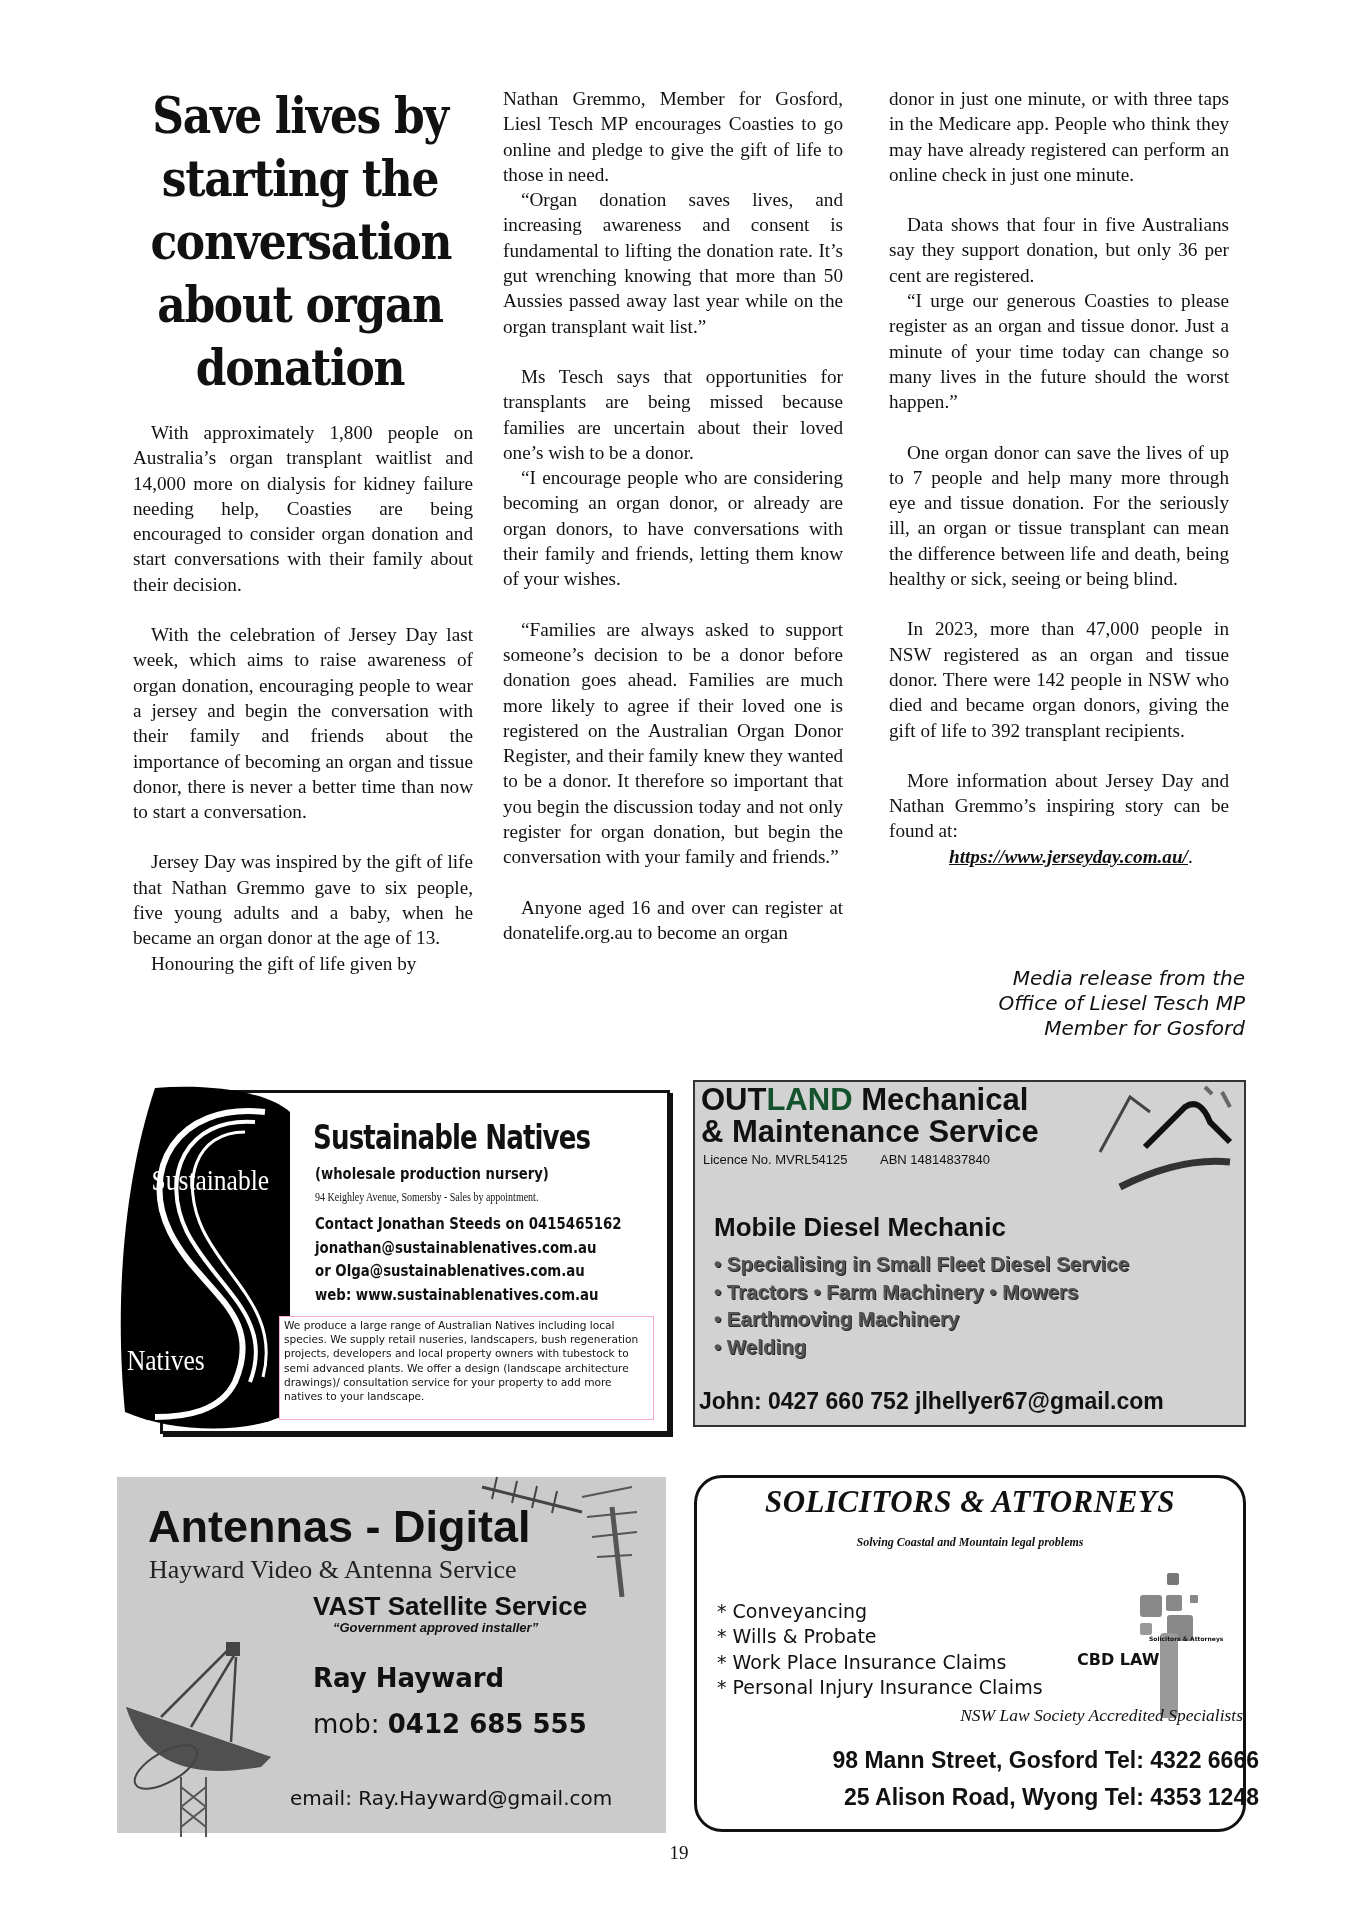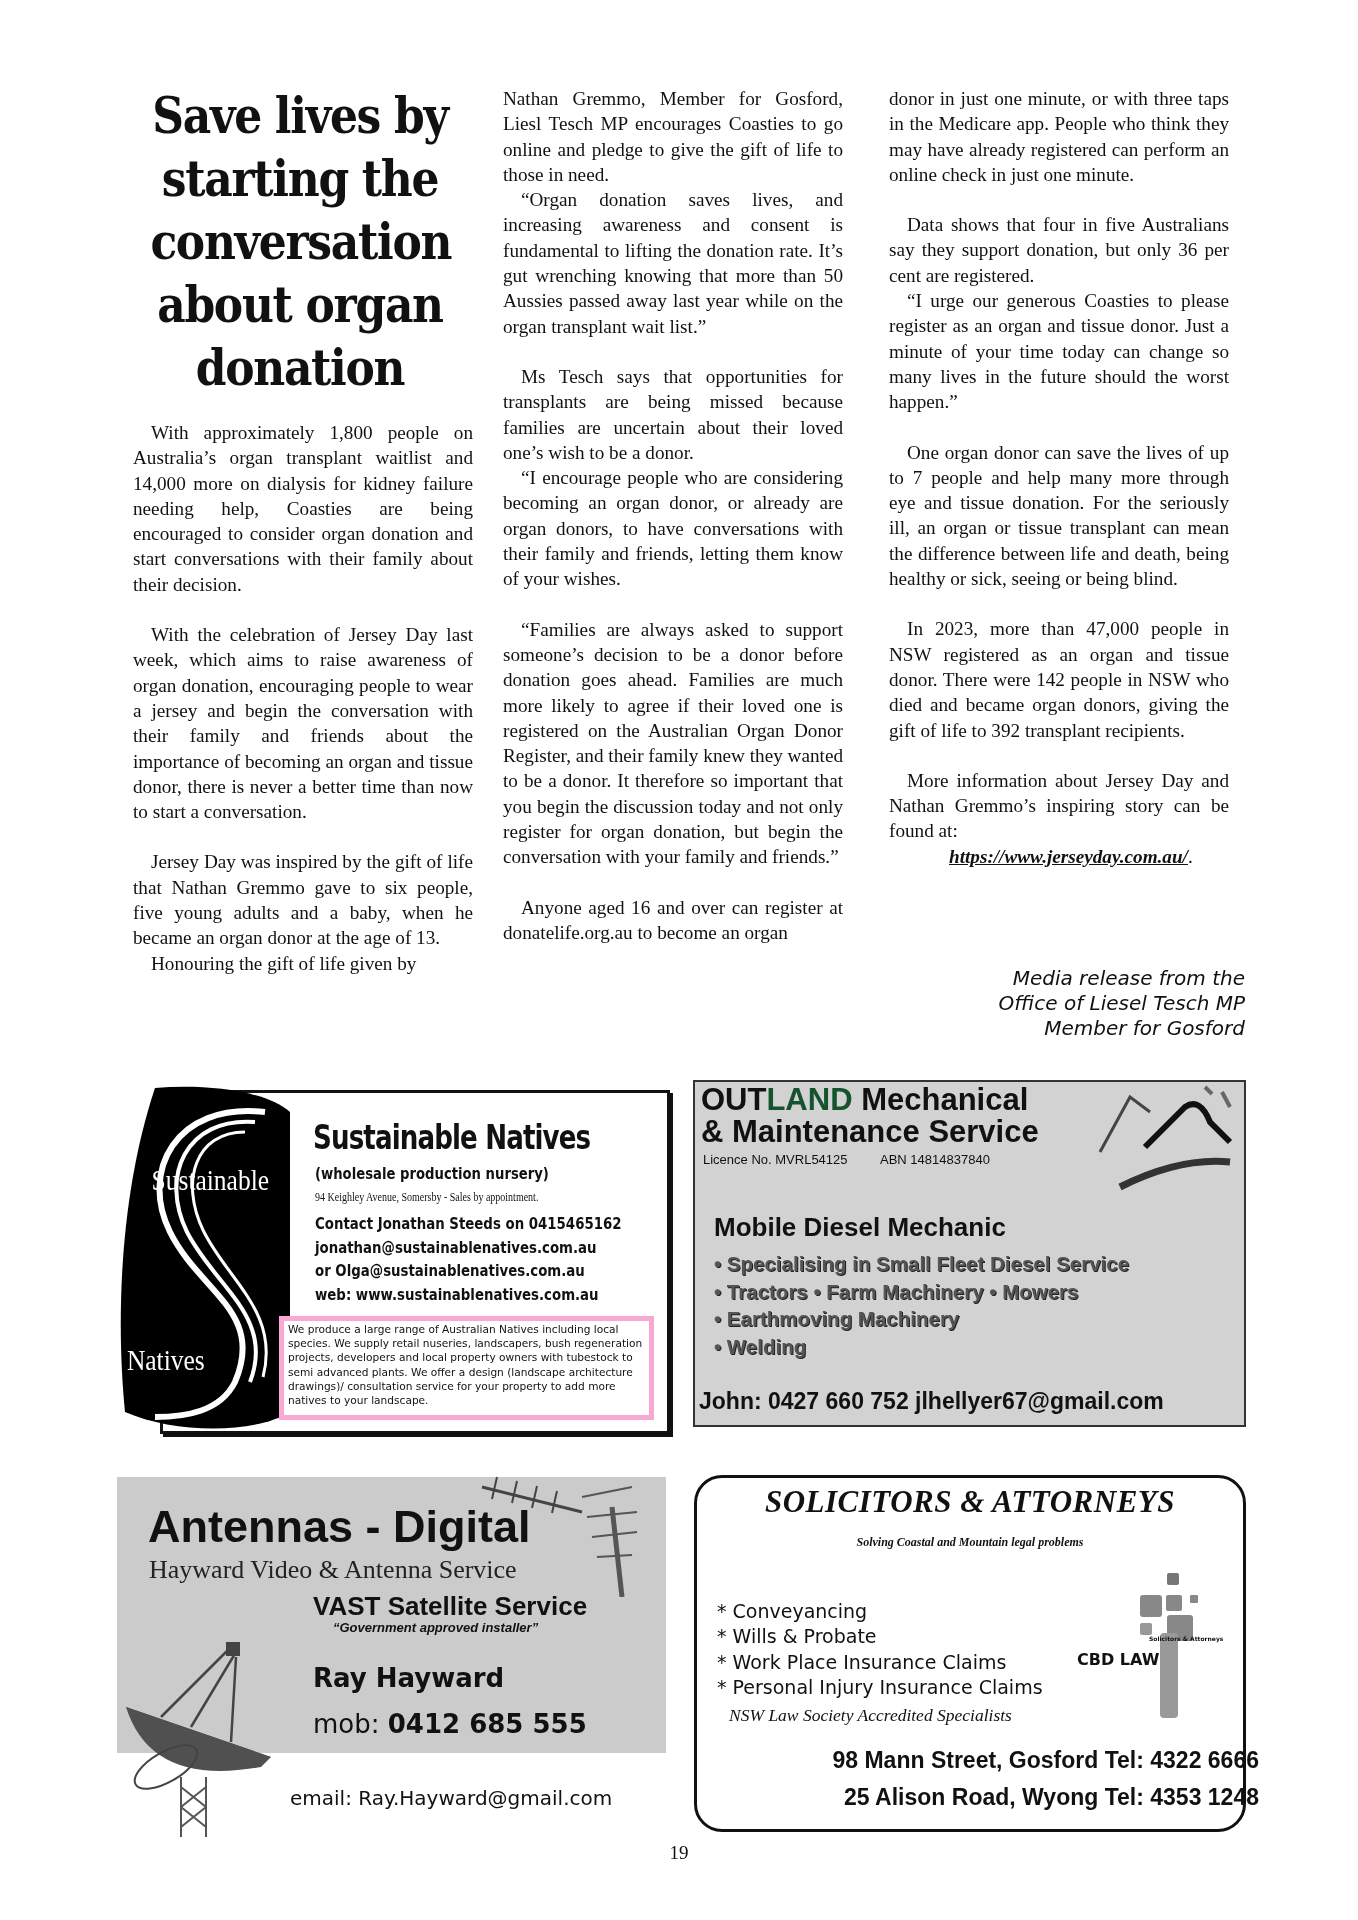--- a/index.html
+++ b/index.html
@@ -16,53 +16,53 @@
   .pagenum{position:absolute;left:0;width:1358px;top:1842px;text-align:center;font-size:19px;}
 
   
   .ad-sn{position:absolute;left:115px;top:1082px;width:553px;height:352px;}
   .sn-box{position:absolute;left:45px;top:8px;width:504px;height:338px;border:3px solid #111;box-shadow:3px 3px 0 #111;background:#fff;}
   .sn-logo{position:absolute;left:0;top:0;width:180px;height:350px;}
   .sn-title{position:absolute;left:198px;top:36px;font-family:"DejaVu Sans Condensed","DejaVu Sans",sans-serif;font-weight:bold;font-size:33px;letter-spacing:-1px;transform:scaleX(0.88);transform-origin:left;white-space:nowrap;}
   .sn-sub{position:absolute;left:200px;top:83px;font-family:"DejaVu Sans",sans-serif;font-weight:bold;font-size:15px;transform:scaleX(0.88);transform-origin:left;white-space:nowrap;}
   .sn-addr{position:absolute;left:200px;top:108px;font-family:"Liberation Serif",serif;font-size:12.5px;transform:scaleX(0.8);transform-origin:left;white-space:nowrap;}
   .sn-line{position:absolute;left:200px;font-family:"DejaVu Sans",sans-serif;font-weight:bold;font-size:15.5px;transform:scaleX(0.86);transform-origin:left;white-space:nowrap;}
-  .sn-desc{position:absolute;left:164px;top:234px;width:375px;height:104px;border:5px solid #f9a8d4;font-family:"DejaVu Sans",sans-serif;font-size:10.6px;line-height:14.2px;padding:1px 4px;box-sizing:border-box;background:#fff;}
+  .sn-desc{position:absolute;left:164px;top:234px;width:375px;height:104px;border:1px solid #f9a8d4;font-family:"DejaVu Sans",sans-serif;font-size:10.6px;line-height:14.2px;padding:1px 4px;box-sizing:border-box;background:#fff;}
   .sn-logo-text{font-family:"Liberation Serif",serif;fill:#fff;font-size:30px;}
 
   
   .ad-ol{position:absolute;left:693px;top:1080px;width:553px;height:347px;background:#d2d2d2;border:2px solid #333;box-sizing:border-box;}
   .ol-title{position:absolute;left:6px;top:2px;font-family:"Liberation Sans",sans-serif;font-weight:bold;font-size:31px;line-height:32px;white-space:nowrap;}
   .ol-grey{color:#14532d;}
   .ol-lic{position:absolute;left:8px;top:70px;font-family:"Liberation Sans",sans-serif;font-size:13px;}
   .ol-abn{position:absolute;left:185px;top:70px;font-family:"Liberation Sans",sans-serif;font-size:13px;}
   .ol-mobile{position:absolute;left:19px;top:130px;font-family:"Liberation Sans",sans-serif;font-weight:bold;font-size:26px;}
   .ol-list{position:absolute;left:19px;top:168px;font-family:"Liberation Sans",sans-serif;font-weight:bold;font-size:20.5px;line-height:27.5px;color:#555;text-shadow:1px 1px 0 #222;}
   .ol-contact{position:absolute;left:4px;top:306px;font-family:"Liberation Sans",sans-serif;font-weight:bold;font-size:23px;white-space:nowrap;}
   .ol-logo{position:absolute;left:395px;top:0;width:155px;height:110px;}
 
   
-  .ad-an{position:absolute;left:117px;top:1477px;width:549px;height:276px;background:#cbcbcc;}
+  .ad-an{position:absolute;left:117px;top:1477px;width:549px;height:356px;background:#cbcbcc;}
   .an-title{position:absolute;left:31px;top:24px;font-family:"Liberation Sans",sans-serif;font-weight:bold;font-size:45px;white-space:nowrap;}
   .an-sub{position:absolute;left:32px;top:78px;font-family:Liberation Serif, serif;font-size:26px;color:#222;white-space:nowrap;}
   .an-vast{position:absolute;left:196px;top:114px;font-family:"Liberation Sans",sans-serif;font-weight:bold;font-size:26px;white-space:nowrap;}
   .an-gov{position:absolute;left:216px;top:143px;font-family:"Liberation Sans",sans-serif;font-weight:bold;font-style:italic;font-size:13px;white-space:nowrap;}
   .an-name{position:absolute;left:196px;top:186px;font-family:"DejaVu Sans",sans-serif;font-weight:bold;font-size:26px;white-space:nowrap;}
   .an-mob{position:absolute;left:196px;top:232px;font-family:"DejaVu Sans",sans-serif;font-size:26px;white-space:nowrap;}
   .an-mob b{font-weight:bold;}
   .an-email{position:absolute;left:173px;top:309px;font-family:"DejaVu Sans",sans-serif;font-size:20px;white-space:nowrap;}
   .an-dish{position:absolute;left:4px;top:150px;width:190px;height:210px;}
   .an-yagi{position:absolute;left:345px;top:-10px;width:190px;height:130px;}
 
   
   .ad-sol{position:absolute;left:694px;top:1475px;width:552px;height:357px;border:3px solid #111;border-radius:28px;box-sizing:border-box;background:#fff;}
   .sol-title{position:absolute;left:0;width:100%;top:6px;text-align:center;font-family:"Liberation Serif",serif;font-weight:bold;font-style:italic;font-size:31px;letter-spacing:0.5px;}
   .sol-tag{position:absolute;left:0;width:100%;top:53px;text-align:center;font-family:"Liberation Serif",serif;font-weight:bold;font-style:italic;font-size:12px;line-height:23px;}
   .sol-list{position:absolute;left:20px;top:121px;font-family:"DejaVu Sans",sans-serif;font-size:19px;line-height:25.3px;}
-  .sol-spec{position:absolute;left:0;width:100%;top:227px;text-align:left;font-family:"Liberation Serif",serif;font-style:italic;font-size:17.5px;padding-left:32px;}
+  .sol-spec{position:absolute;left:0;width:100%;top:227px;text-align:right;font-family:"Liberation Serif",serif;font-style:italic;font-size:17.5px;}
   .sol-addr{position:absolute;left:16px;width:100%;text-align:right;font-family:"Liberation Sans",sans-serif;font-weight:bold;font-size:23px;}
   .sol-logo{position:absolute;left:375px;top:95px;width:175px;height:145px;}
   .cbd-text{position:absolute;left:380px;top:172px;font-family:"DejaVu Sans",sans-serif;font-weight:900;font-size:16px;}
   .cbd-small{position:absolute;left:452px;top:157px;font-family:"DejaVu Sans",sans-serif;font-weight:bold;font-size:6px;white-space:nowrap;}
 </style>
 </head>
 <body>
 
 <div class="headline">
   <div>Save lives by</div>

